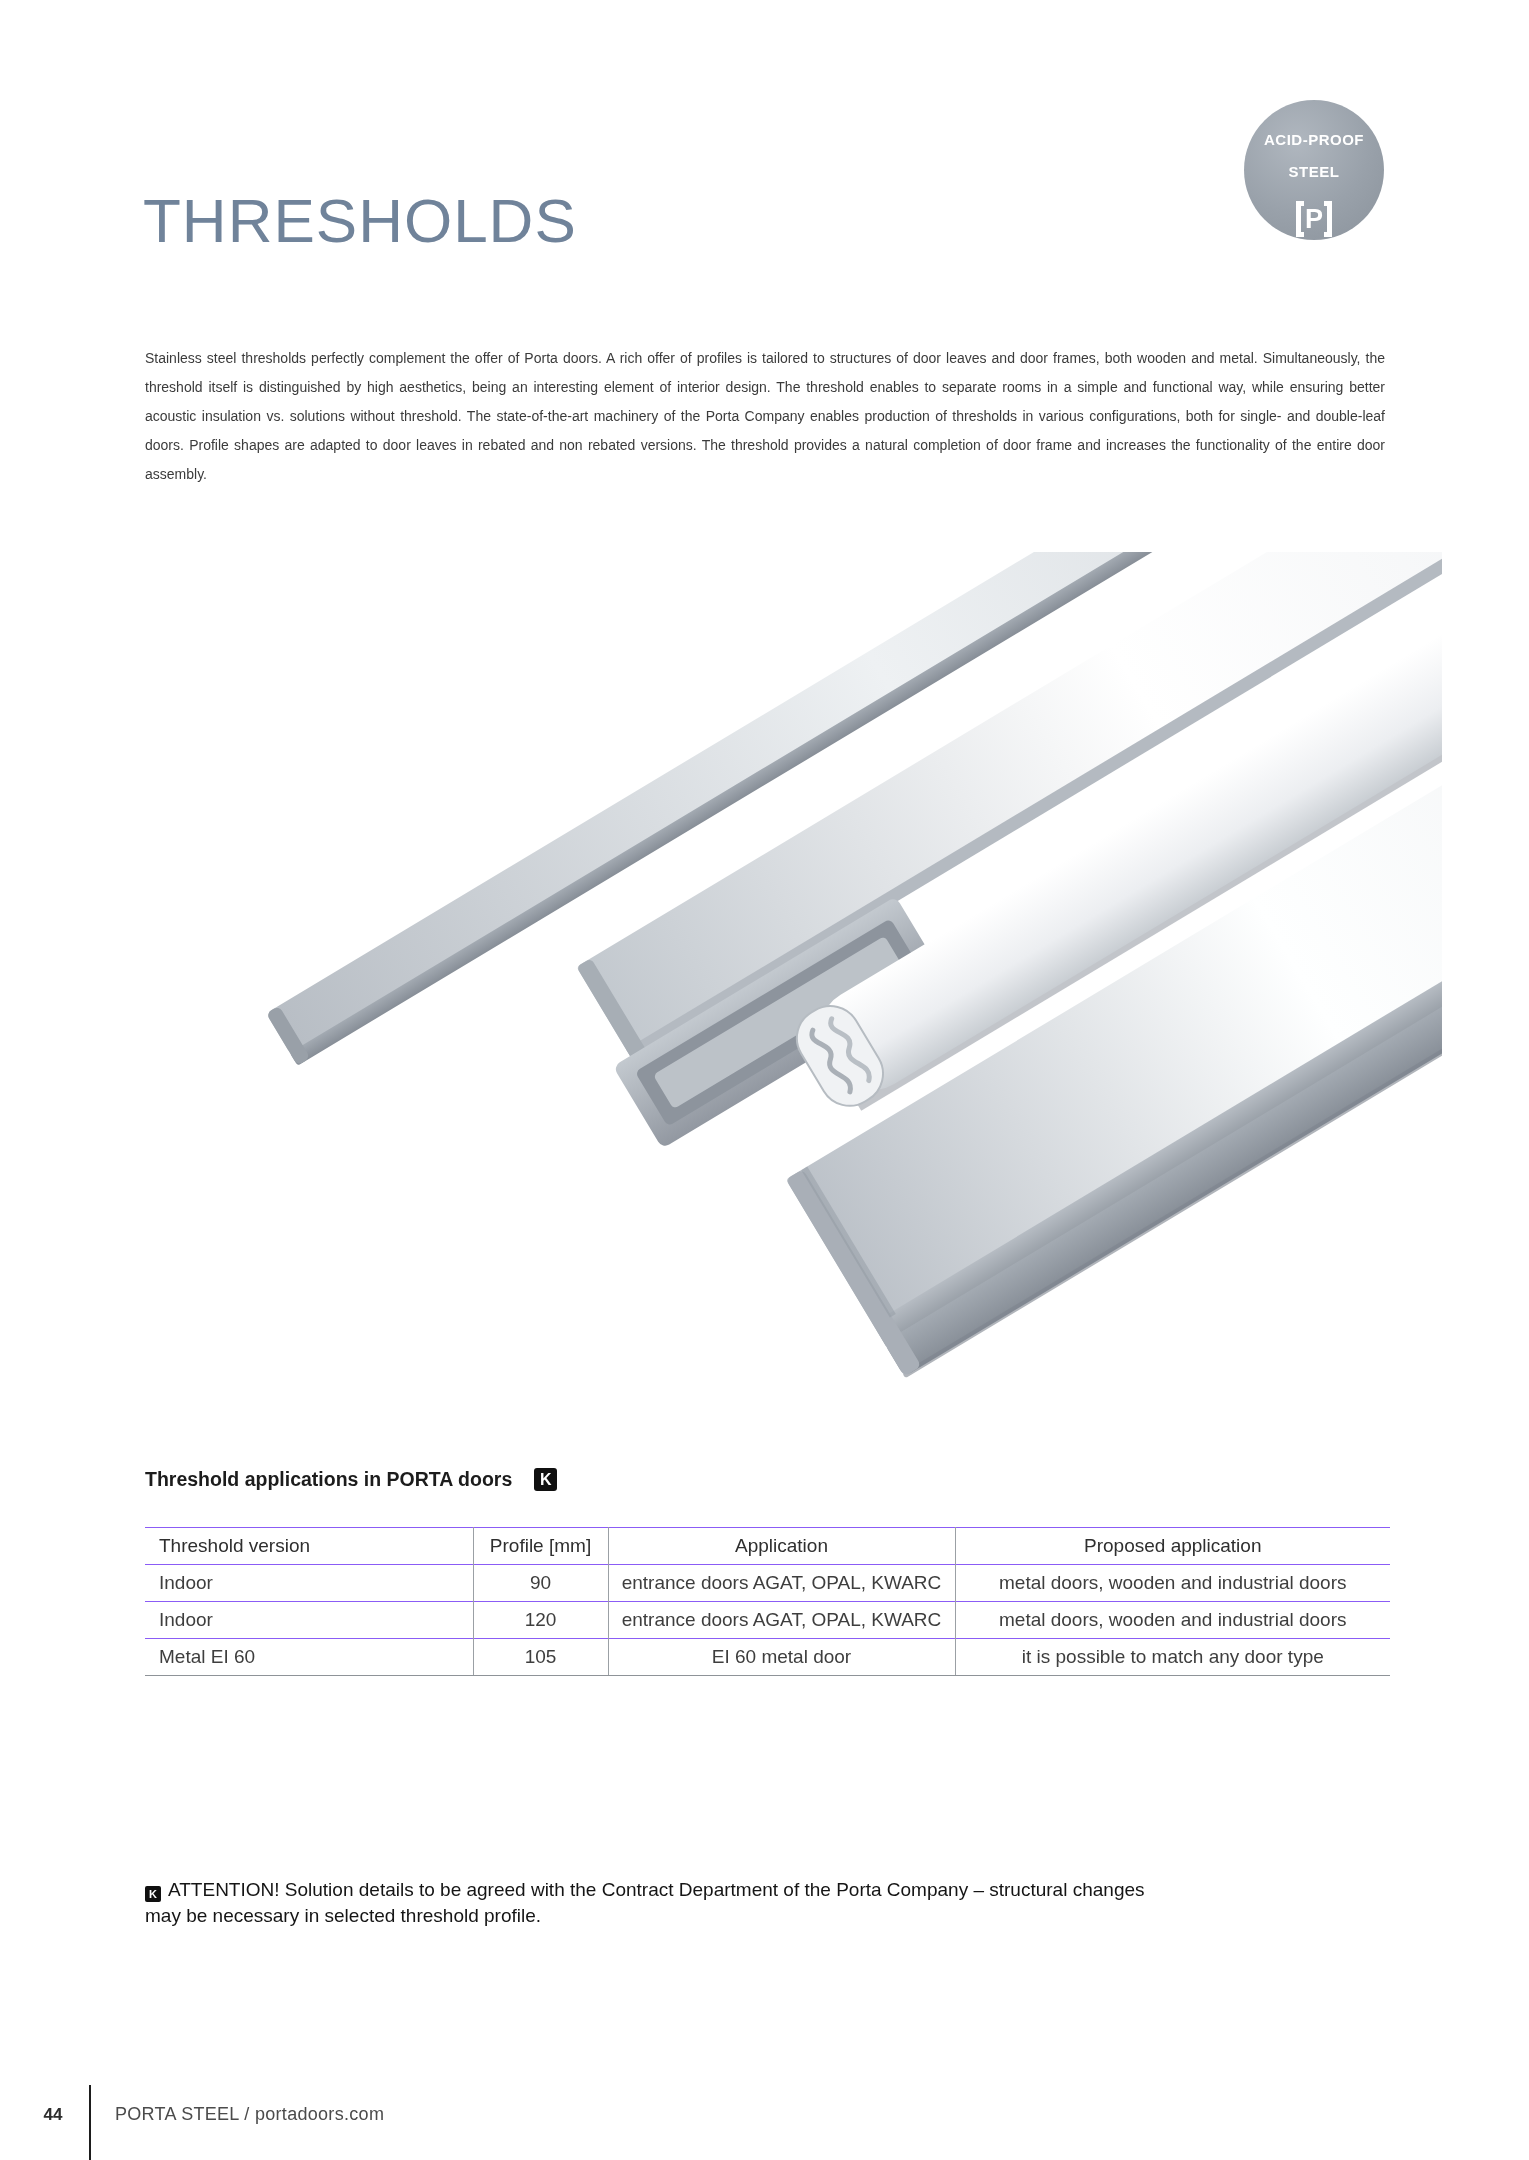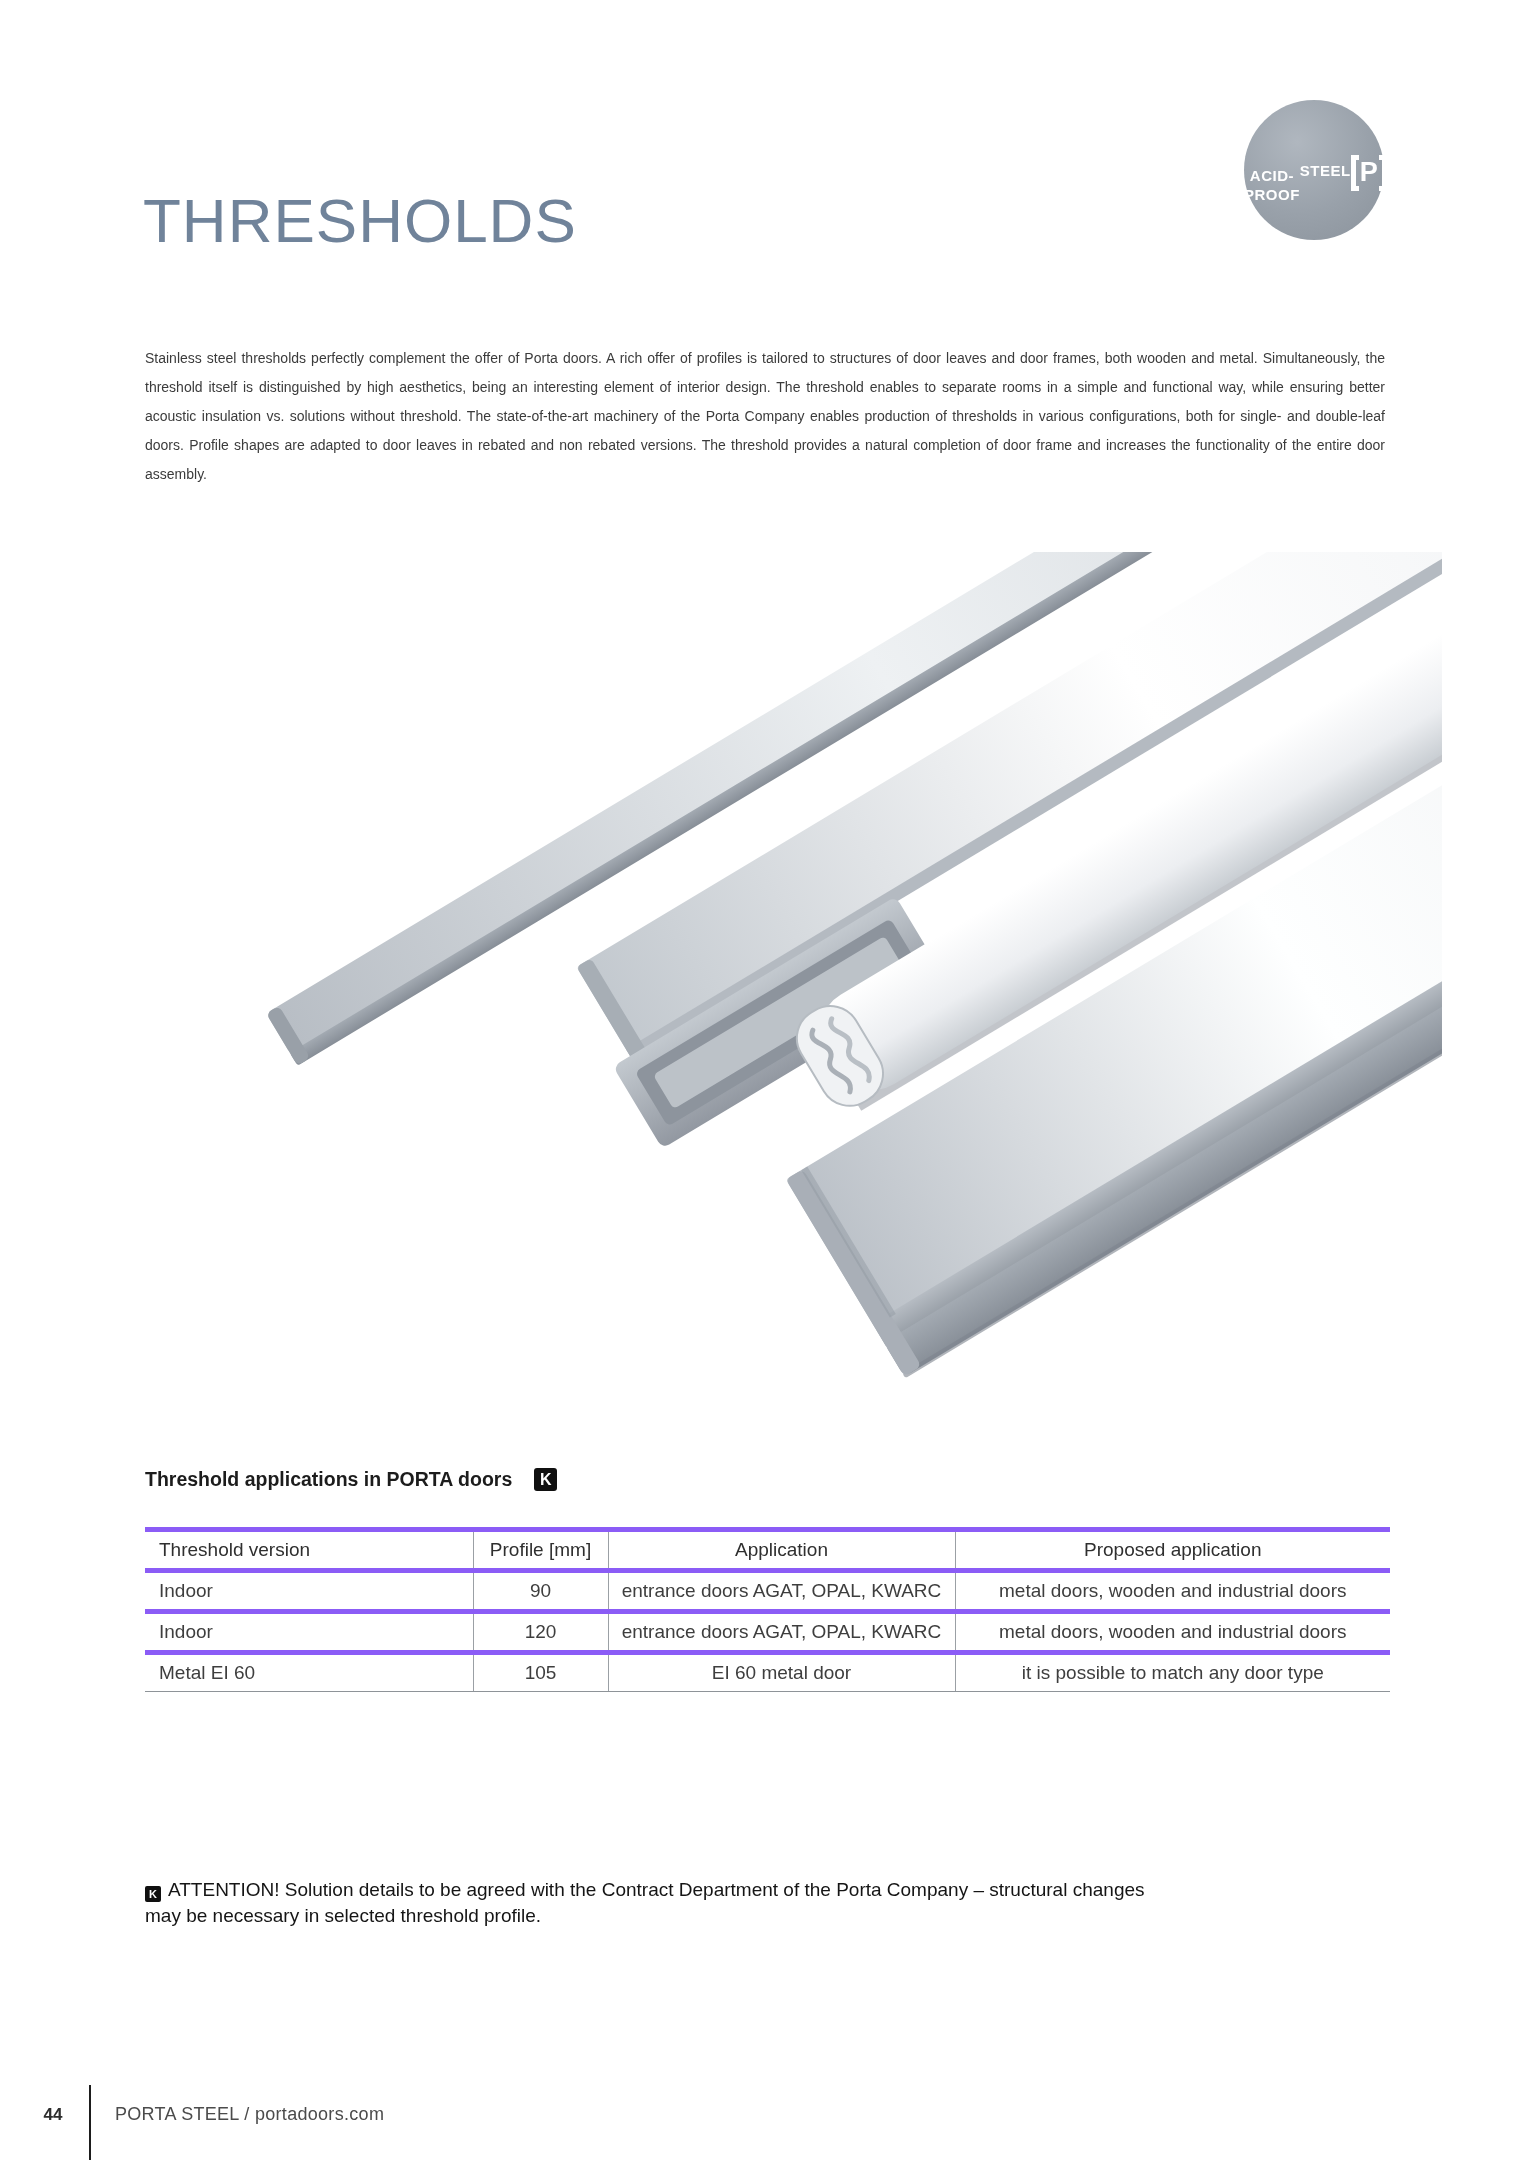--- a/index.html
+++ b/index.html
@@ -9,21 +9,21 @@
   }
   .page-title{
     position:absolute;left:143px;top:148px;
     font-size:62px;font-weight:400;letter-spacing:1px;line-height:1;
     color:#70839a;
   }
   
   .badge{
     position:absolute;left:1244px;top:100px;width:140px;height:140px;border-radius:50%;
     background:radial-gradient(circle at 38% 30%, #b0b7bf 0%, #99a1aa 55%, #8a929b 100%);
-    display:flex;flex-direction:row;align-items:center;justify-content:space-between;
+    display:flex;flex-direction:column;align-items:center;justify-content:space-between;
     padding-top:0;box-sizing:border-box;
   }
   .badge-line{color:#ffffff;font-weight:700;font-size:15px;letter-spacing:.5px;line-height:19px;text-align:center;}
   .badge-line.first{margin-top:30px;}
   .badge-logo{display:flex;align-items:center;justify-content:center;margin-top:5px;height:42px;}
   .bracket{width:8px;height:36px;box-sizing:border-box;}
   .bracket.left{border-left:5px solid #fff;border-top:5px solid #fff;border-bottom:5px solid #fff;}
   .bracket.right{border-right:5px solid #fff;border-top:5px solid #fff;border-bottom:5px solid #fff;}
   .badge-p{color:#fff;font-weight:700;font-size:27px;line-height:1;margin:0 1px;}
   .intro{
@@ -43,21 +43,21 @@
   .k-icon.small{width:16px;height:16px;font-size:11px;margin-right:7px;border-radius:2px;vertical-align:-2px;}
   table.app-table{
     position:absolute;left:145px;top:1527px;width:1245px;border-collapse:collapse;table-layout:fixed;
     font-size:19px;color:#3e3e3e;
   }
   table.app-table col.c1{width:328px;}
   table.app-table col.c2{width:135px;}
   table.app-table col.c3{width:347px;}
   table.app-table col.c4{width:435px;}
   table.app-table th, table.app-table td{
-    height:36px;padding:0 8px;font-weight:400;border-top:5px solid #8b5cf6;
+    height:36px;padding:0 8px;font-weight:400;border-top:1px solid #8b5cf6;
     white-space:nowrap;overflow:hidden;
   }
   table.app-table tr > *:nth-child(1){text-align:left;padding-left:14px;border-right:1px solid #9ba0a5;}
   table.app-table tr > *:nth-child(2){text-align:center;border-right:1px solid #9ba0a5;}
   table.app-table tr > *:nth-child(3){text-align:center;border-right:1px solid #9ba0a5;}
   table.app-table tr > *:nth-child(4){text-align:center;}
   table.app-table thead th{color:#2f2f2f;}
   table.app-table tbody tr:last-child td{border-bottom:1px solid #8e9398;}
   .attention{
     position:absolute;left:145px;top:1858px;width:1010px;

